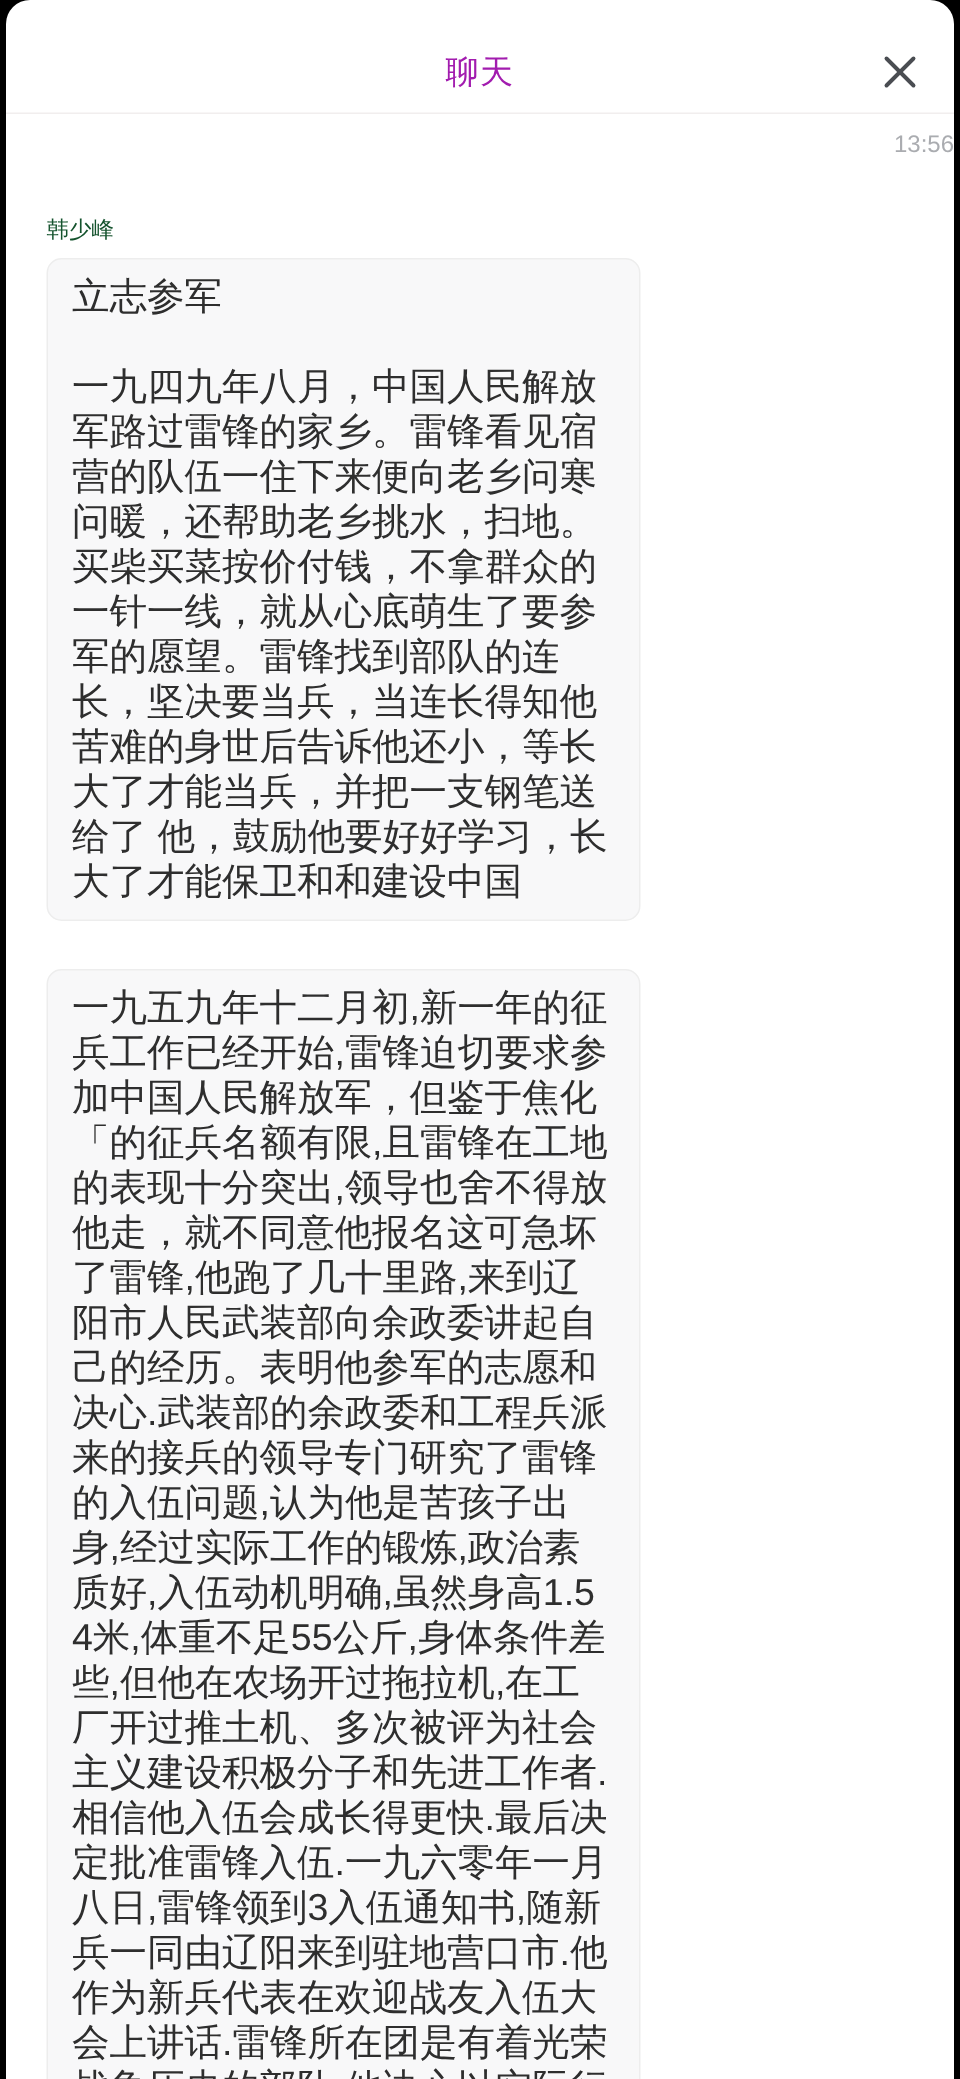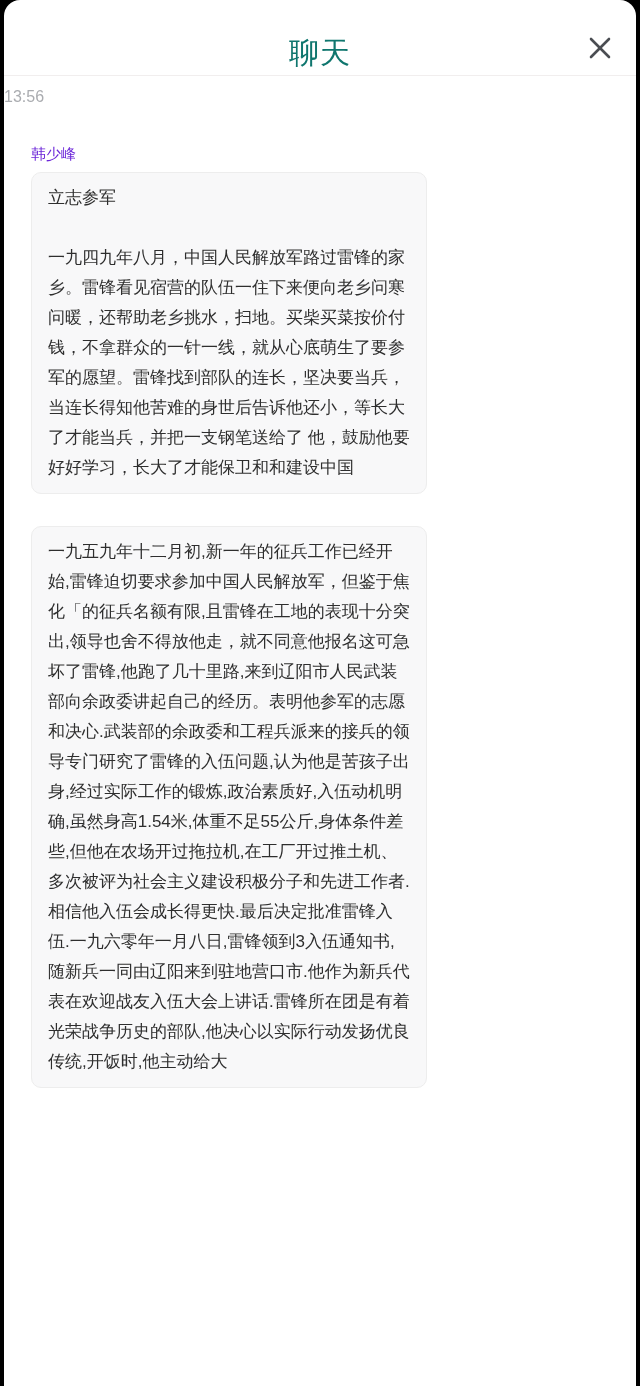--- a/index.html
+++ b/index.html
@@ -18,61 +18,61 @@
   }
   .header {
     position: relative;
     height: 76px;
     border-bottom: 1px solid #f1eeee;
   }
   .header-title {
     position: absolute;
     left: 0; right: 0; top: 33px;
     text-align: center;
-    font-size: 30px;
-    color: #0f766e;
+    font-size: 22px;
+    color: #a21caf;
     letter-spacing: 1px;
   }
   .close-btn {
     position: absolute;
     right: 22px; top: 34px;
     width: 28px; height: 28px;
     background: none; border: none;
     cursor: pointer;
     display: flex; align-items: center; justify-content: center;
   }
   .close-btn svg { display: block; }
   .time {
     margin-top: 12px;
     height: 20px;
-    text-align: left;
+    text-align: right;
     font-size: 16px;
     color: #aaacb0;
   }
   .messages {
     padding: 0 0 0 27px;
   }
   .msg-group-1 { margin-top: 36px; }
   .msg-group-2 { margin-top: 32px; }
   .sender {
     font-size: 15px;
-    color: #6d28d9;
+    color: #14532d;
     height: 20px;
     line-height: 20px;
   }
   .bubble {
     margin-top: 8px;
     max-width: 396px;
     background: #f8f8f9;
     border: 1px solid #ededed;
     border-radius: 10px;
     padding: 10px 16px;
   }
   .bubble-text {
-    font-size: 17px;
+    font-size: 25px;
     line-height: 30px;
     color: #2e2e2e;
     white-space: pre-wrap;
     word-break: break-all;
   }
 </style>
 </head>
 <body>
 
 <div class="sheet">

